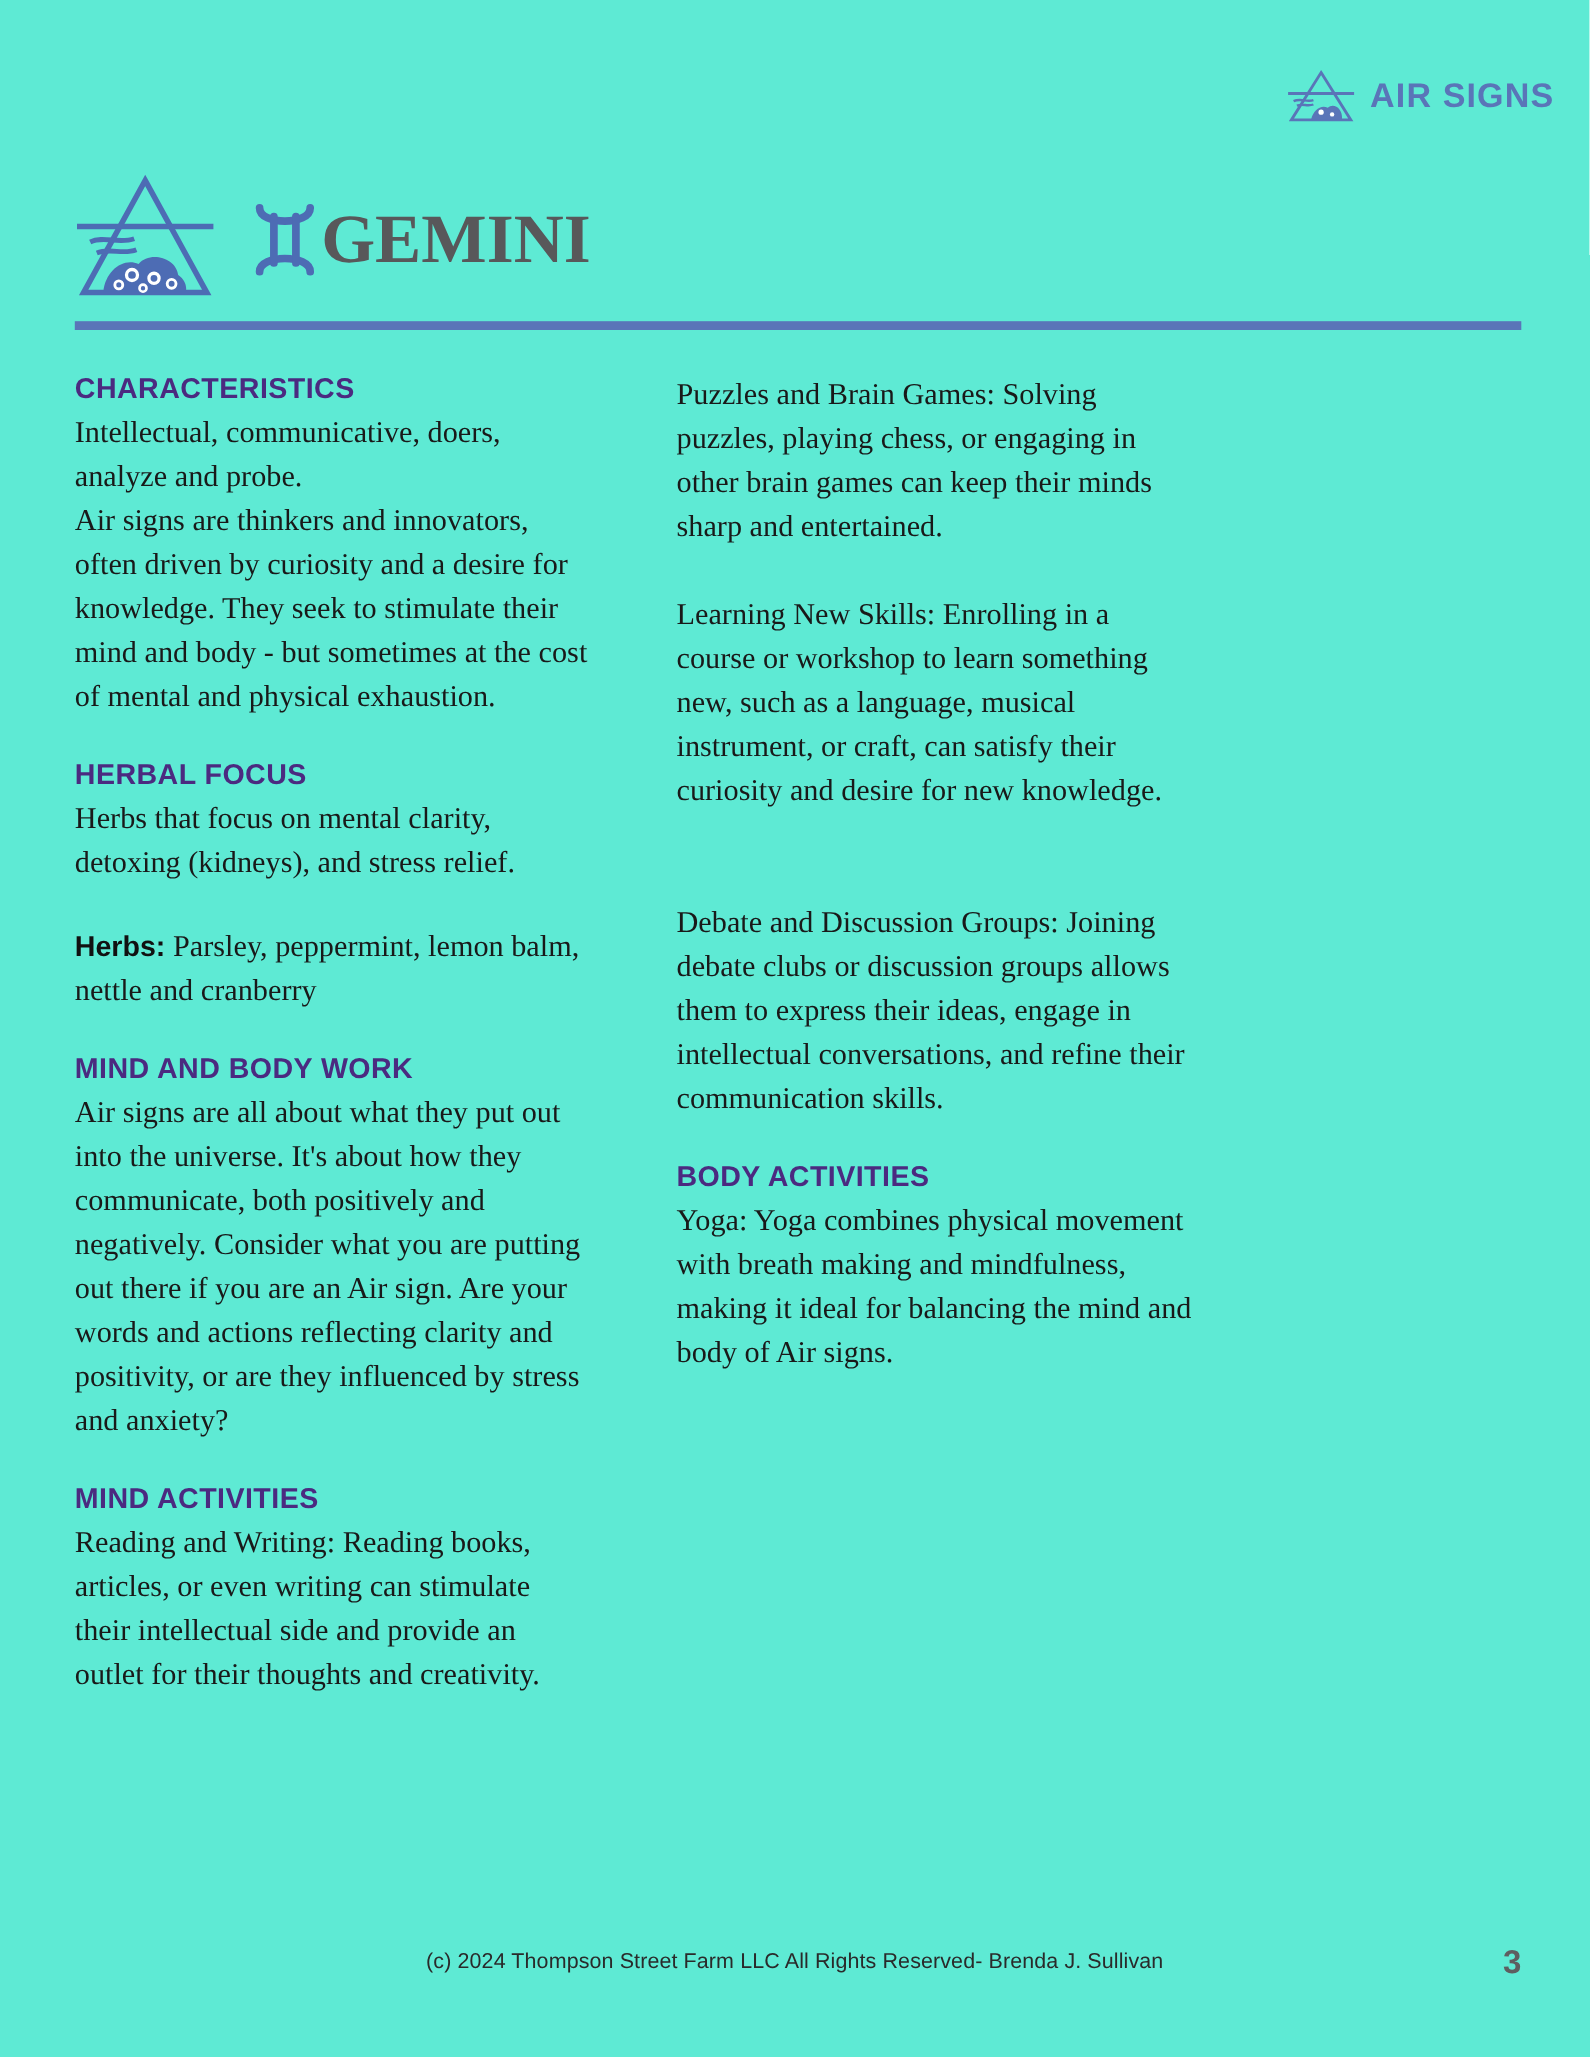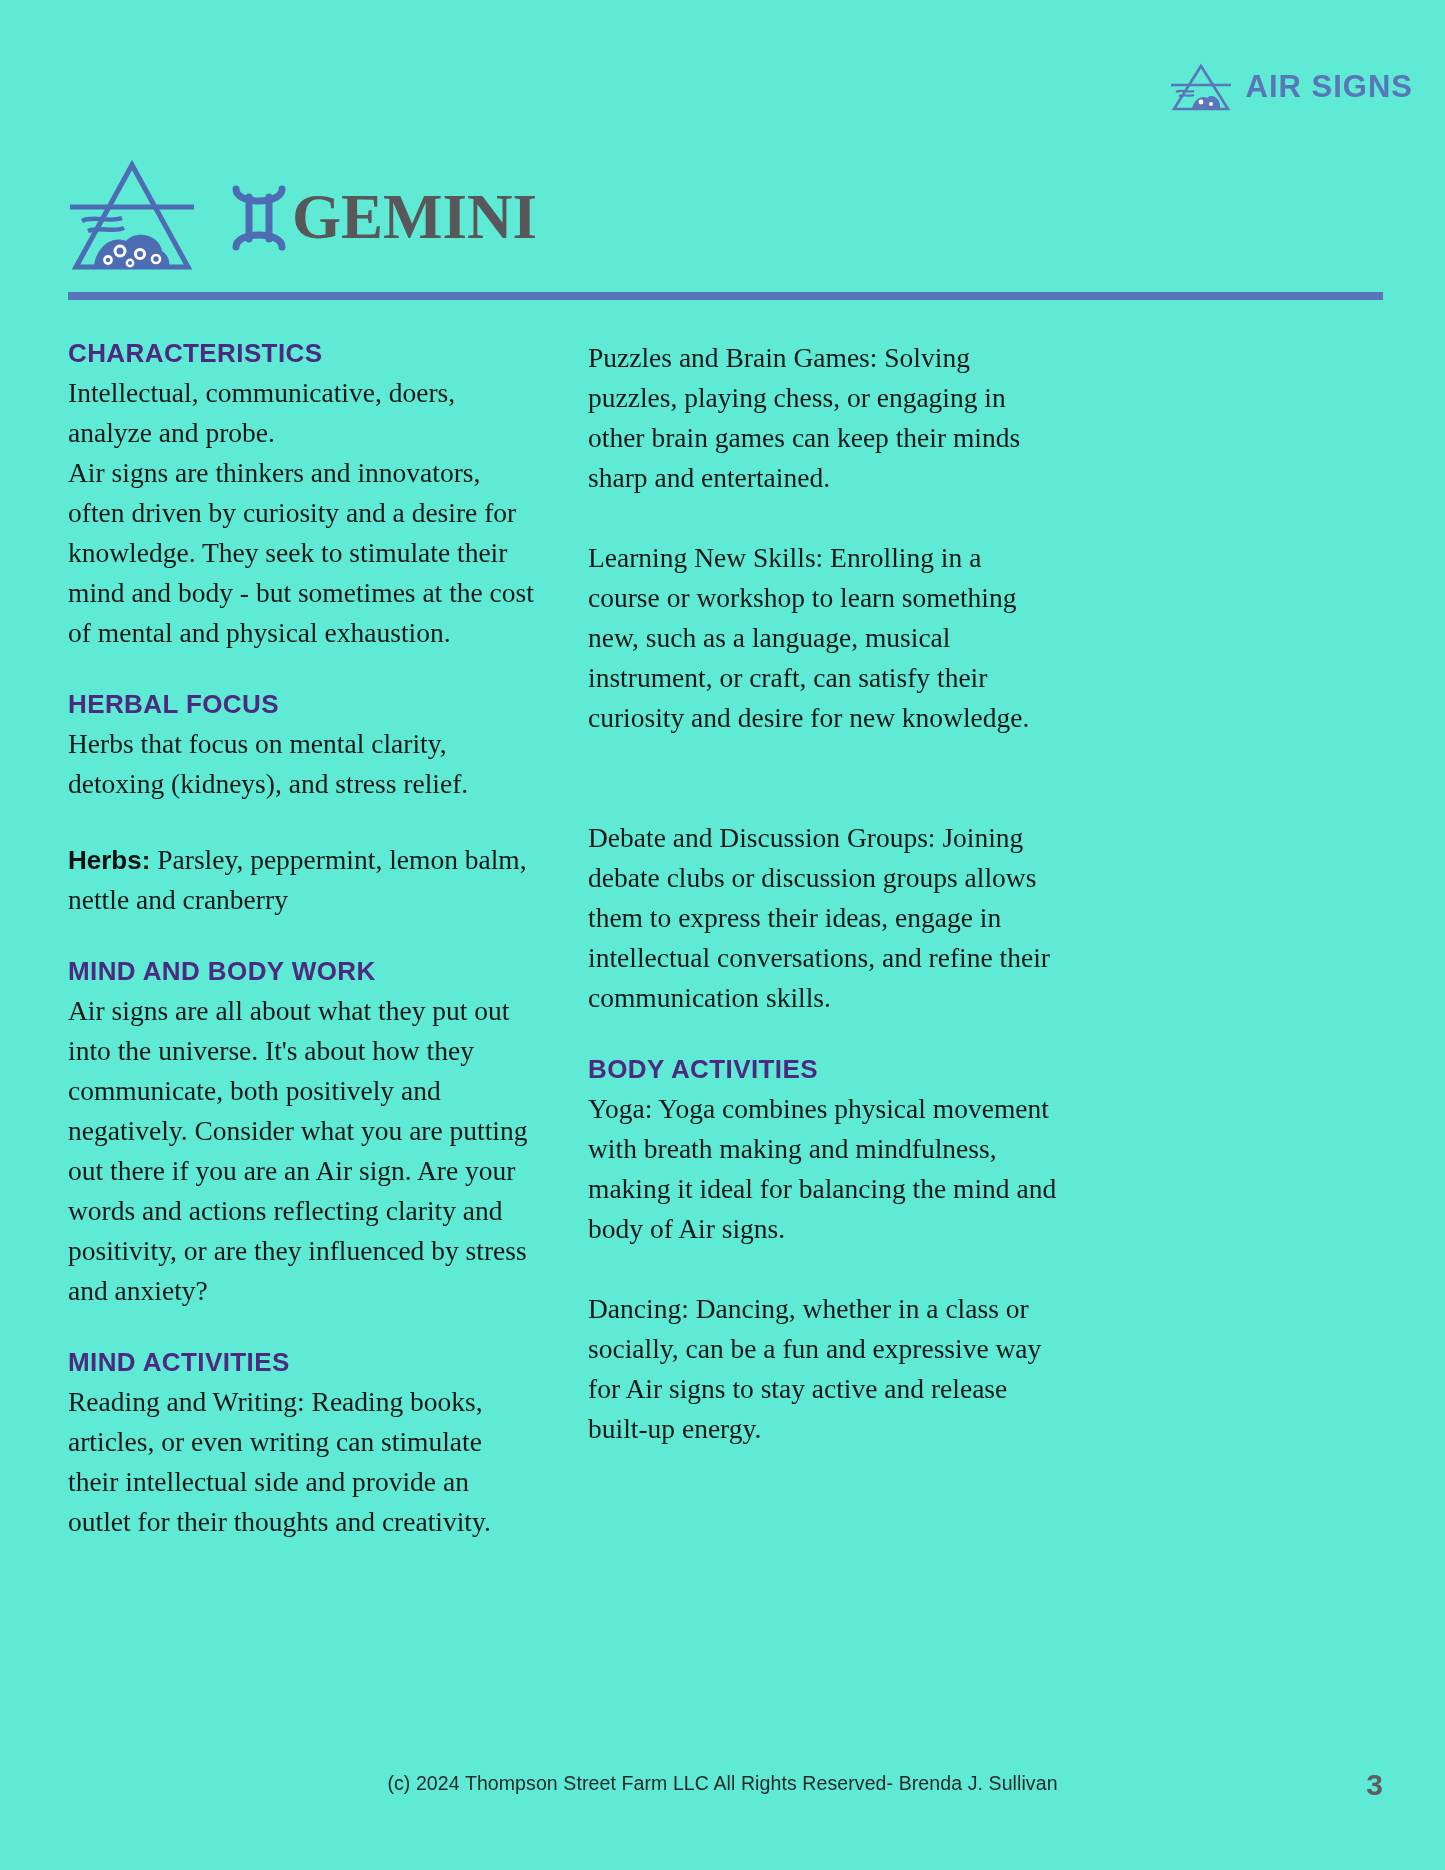--- a/index.html
+++ b/index.html
@@ -88,21 +88,21 @@
   }
 
   
   .columns {
     position: absolute;
     top: 338px;
     left: 68px;
     right: 62px;
     bottom: 130px;
     display: flex;
-    gap: 38px;
+    gap: 65px;
   }
   .col { width: 468px; flex: none; }
   .col-right { width: 470px; margin-left: 14px; }
 
   h2.section-heading {
     font-family: "Liberation Sans", sans-serif;
     font-weight: bold;
     font-size: 26px;
     letter-spacing: 0.4px;
     color: #4b2a80;
@@ -256,21 +256,20 @@
 
       <p class="para">Debate and Discussion Groups: Joining debate clubs or discussion groups allows them to express their ideas, engage in intellectual conversations, and refine their communication skills.</p>
 
       <div class="gap-md"></div>
 
       <h2 class="section-heading">BODY ACTIVITIES</h2>
       <p class="para">Yoga: Yoga combines physical movement with breath making and mindfulness, making it ideal for balancing the mind and body of Air signs.</p>
 
       <div class="gap-lg"></div>
 
-      <p class="para">Dancing: Dancing, whether in a class or socially, can be a fun and expressive way for Air signs to stay active and release built-up energy.</p>
 
     </div>
   </div>
 
   <div class="footer">
     <div class="footer-text">(c) 2024 Thompson Street Farm LLC All Rights Reserved- Brenda J. Sullivan</div>
     <div class="page-number">3</div>
   </div>
 
 </div>

